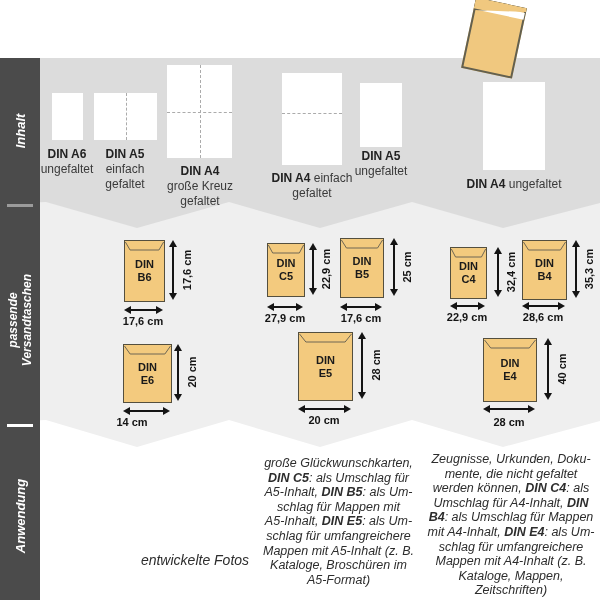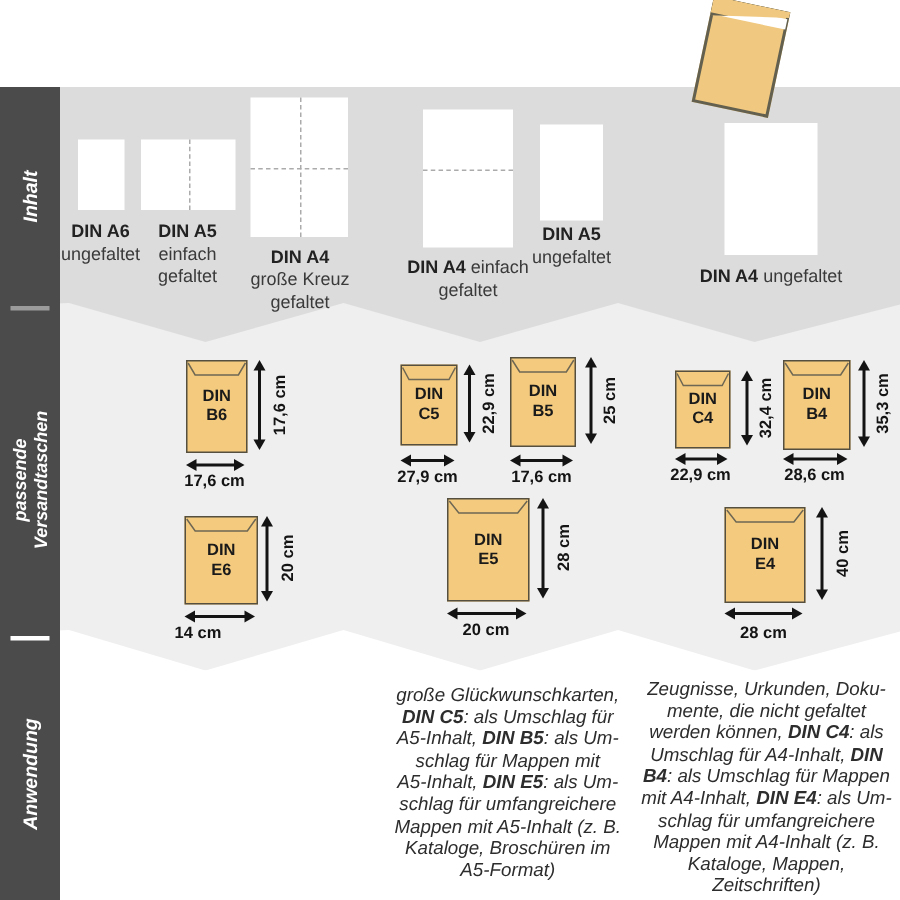--- a/index.html
+++ b/index.html
@@ -253,17 +253,17 @@
   </div>
   <div class="arrow-v" style="left:543px;top:338px;height:62px;">
       <span class="bar"></span>
     </div>
   <div class="vlab" style="left:562px;top:369px;">40 cm</div>
   <div class="arrow-h" style="left:483px;top:404px;width:52px;">
       <span class="bar"></span>
     </div>
   <div class="hlab" style="left:469px;top:416px;">28 cm</div>
 
-  <div class="app-col app-1"><br><br><br></div>
+  <div class="app-col app-1"><br><br><br><span>entwickelte Fotos</span></div>
   <div class="app-col app-2"><span>große Glückwunschkarten,</span><br><span></span><span class="b">DIN C5</span><span>: als Umschlag für</span><br><span>A5-Inhalt, </span><span class="b">DIN B5</span><span>: als Um-</span><br><span>schlag für Mappen mit</span><br><span>A5-Inhalt, </span><span class="b">DIN E5</span><span>: als Um-</span><br><span>schlag für umfangreichere</span><br><span>Mappen mit A5-Inhalt (z. B.</span><br><span>Kataloge, Broschüren im</span><br><span>A5-Format)</span></div>
   <div class="app-col app-3"><span>Zeugnisse, Urkunden, Doku-</span><br><span>mente, die nicht gefaltet</span><br><span>werden können, </span><span class="b">DIN C4</span><span>: als</span><br><span>Umschlag für A4-Inhalt, </span><span class="b">DIN</span><br><span class="b">B4</span><span>: als Umschlag für Mappen</span><br><span>mit A4-Inhalt, </span><span class="b">DIN E4</span><span>: als Um-</span><br><span>schlag für umfangreichere</span><br><span>Mappen mit A4-Inhalt (z. B.</span><br><span>Kataloge, Mappen,</span><br><span>Zeitschriften)</span></div>
 
 </div>
 
 </body></html>

